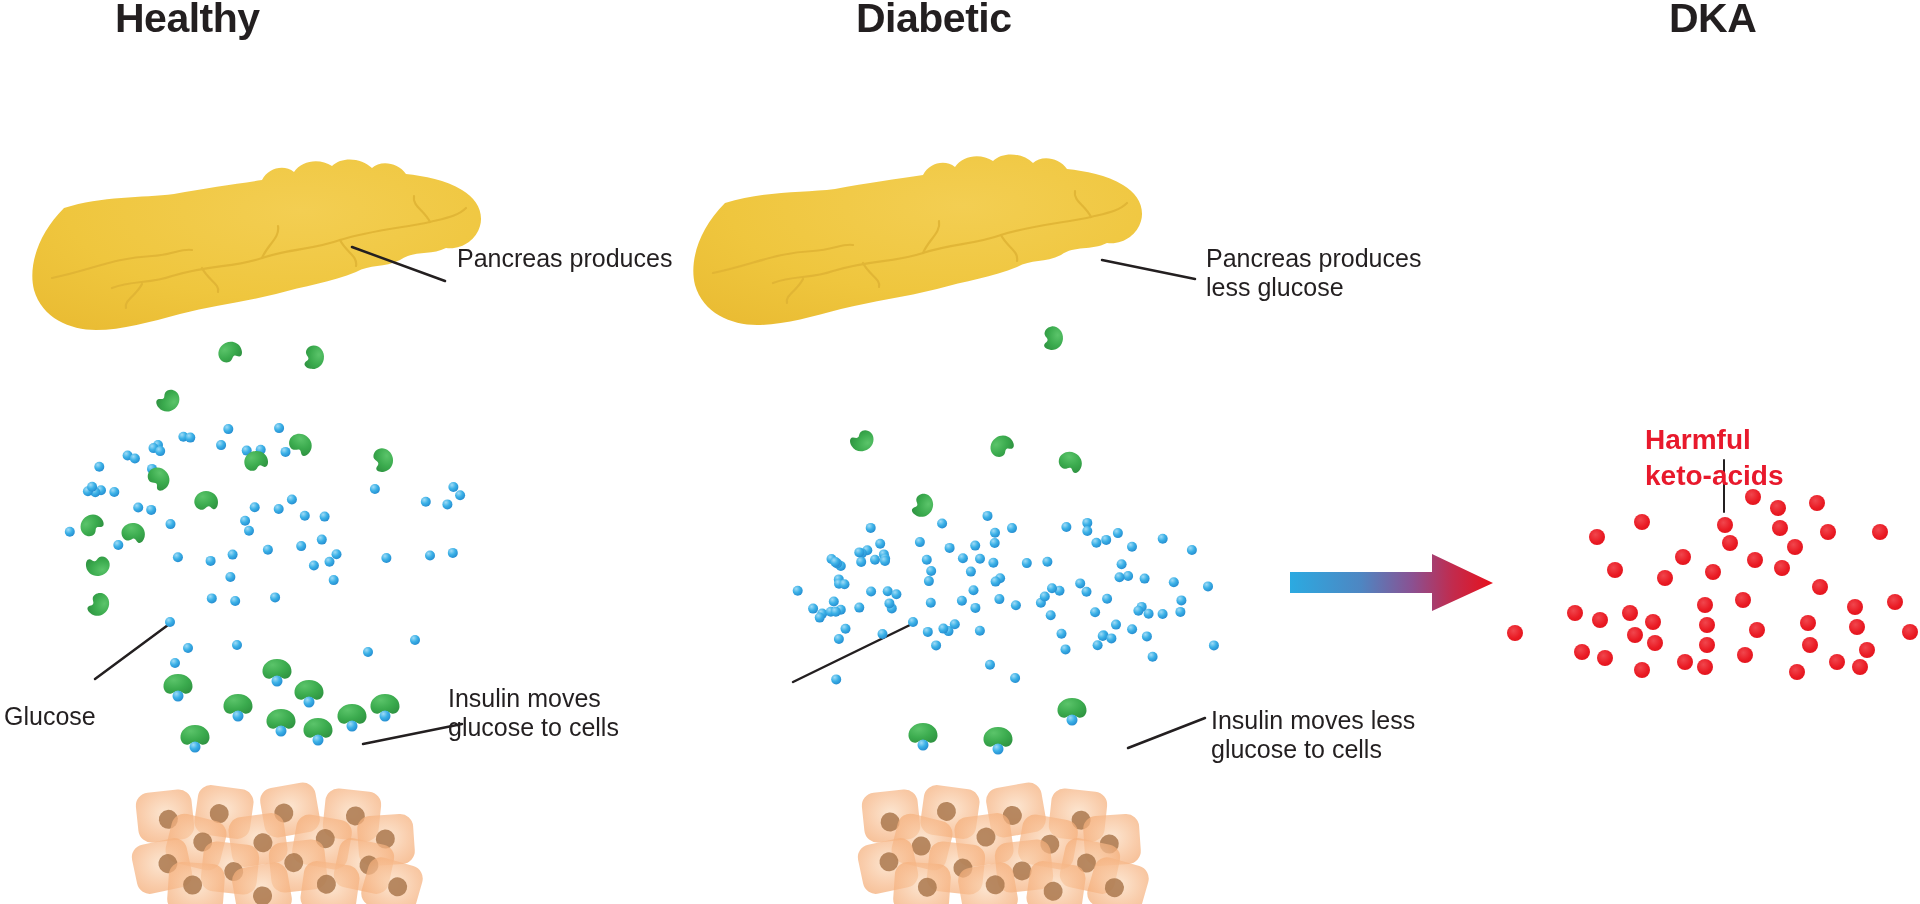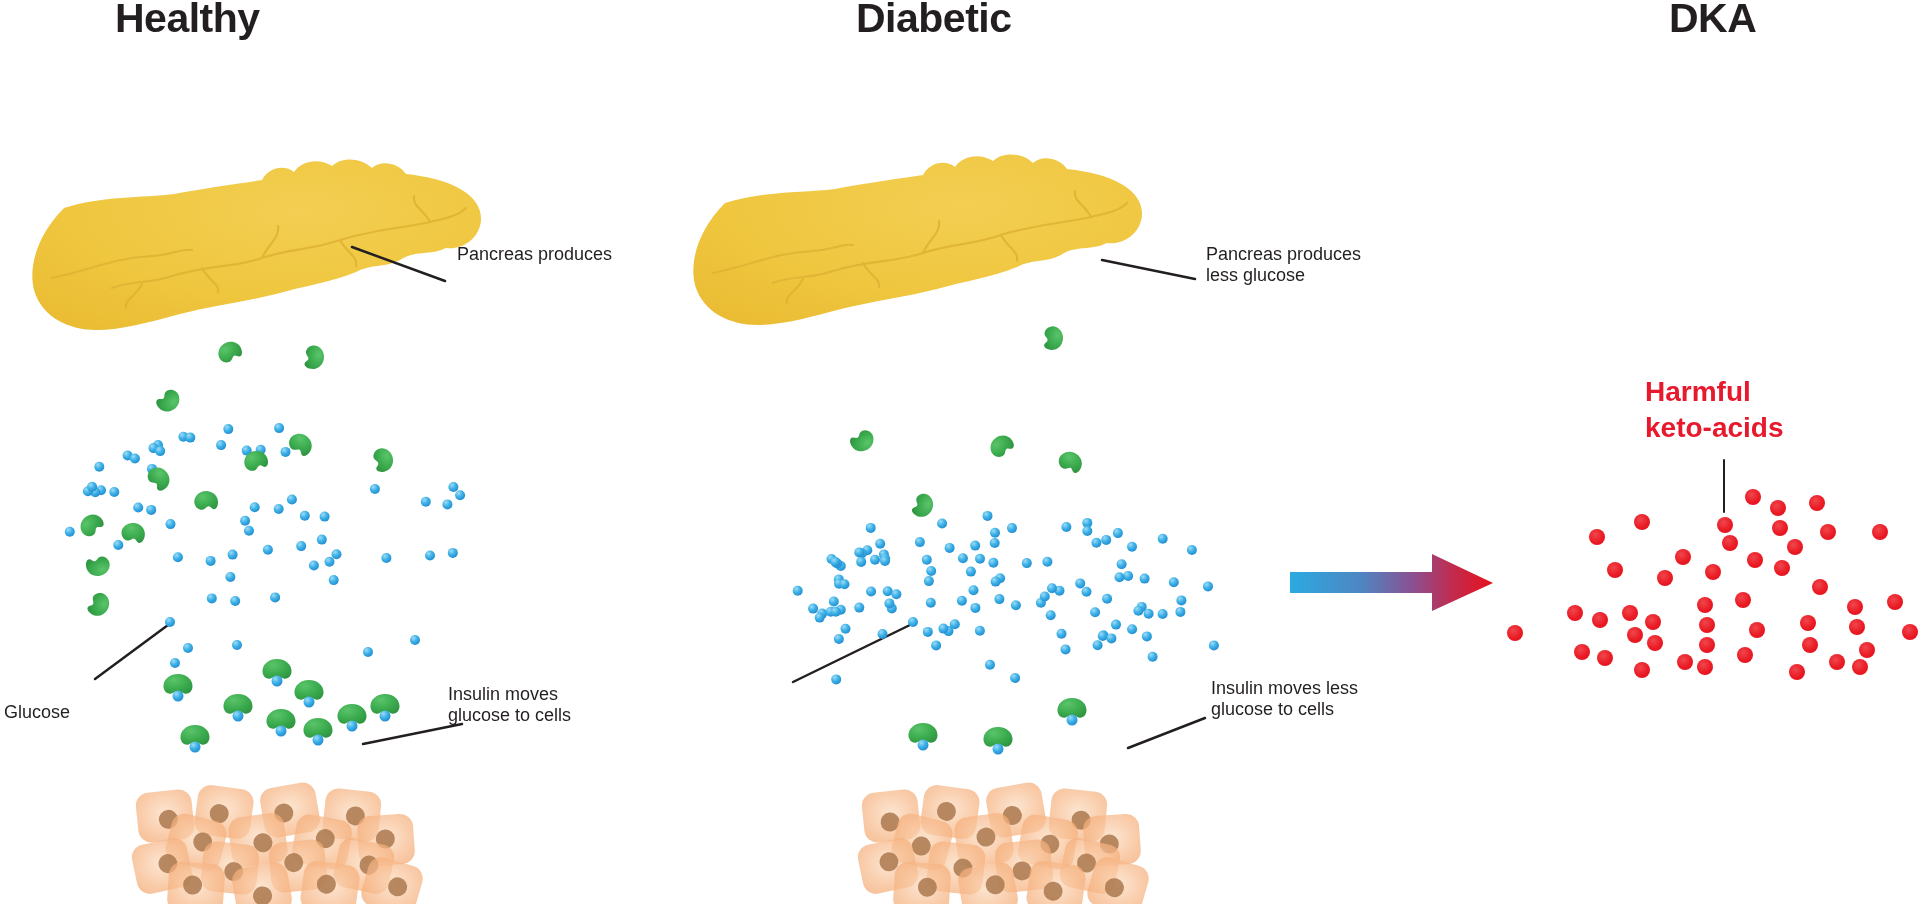--- a/index.html
+++ b/index.html
@@ -1,22 +1,22 @@
 <!DOCTYPE html>
 <html><head>
 <meta charset="utf-8">
 <style>
   html,body{margin:0;padding:0;background:#ffffff;}
   .stage{position:relative;width:1920px;height:904px;background:#ffffff;overflow:hidden;
          font-family:"Liberation Sans","DejaVu Sans",sans-serif;}
   #art{position:absolute;left:0;top:0;}
   .txt{position:absolute;color:#231F20;}
   .title{font-size:41px;font-weight:bold;letter-spacing:-0.5px;line-height:1;}
-  .label{font-size:18px;line-height:1.17;}
-  .keto{font-size:28px;font-weight:bold;line-height:1.3;color:#E8192C;}
+  .label{font-size:25px;line-height:1.17;}
+  .keto{font-size:28px;font-weight:bold;line-height:1.3;color:#E8192C;margin-top:48px;}
 </style>
 </head>
 <body>
 
 <div class="stage">
 
   <svg id="art" width="1920" height="904" viewBox="0 0 1920 904">
     <defs>
       <radialGradient id="gluGrad" cx="35%" cy="30%" r="85%">
         <stop offset="0%" stop-color="#9FDBF6"></stop>
@@ -500,21 +500,21 @@
     <div>Insulin moves</div>
     <div>glucose to cells</div>
   </div>
 
   <div class="txt label" style="left:1206px;top:244px">
     <div>Pancreas produces</div>
     <div>less glucose</div>
   </div>
 
 
-  <div class="txt label" style="left:1211px;top:678px">
+  <div class="txt label" style="left:1211px;top:706px">
     <div>Insulin moves less</div>
     <div>glucose to cells</div>
   </div>
 
   <div class="txt keto" style="left:1645px;top:374px">
     <div>Harmful</div>
     <div>keto-acids</div>
   </div>
 
 </div>

